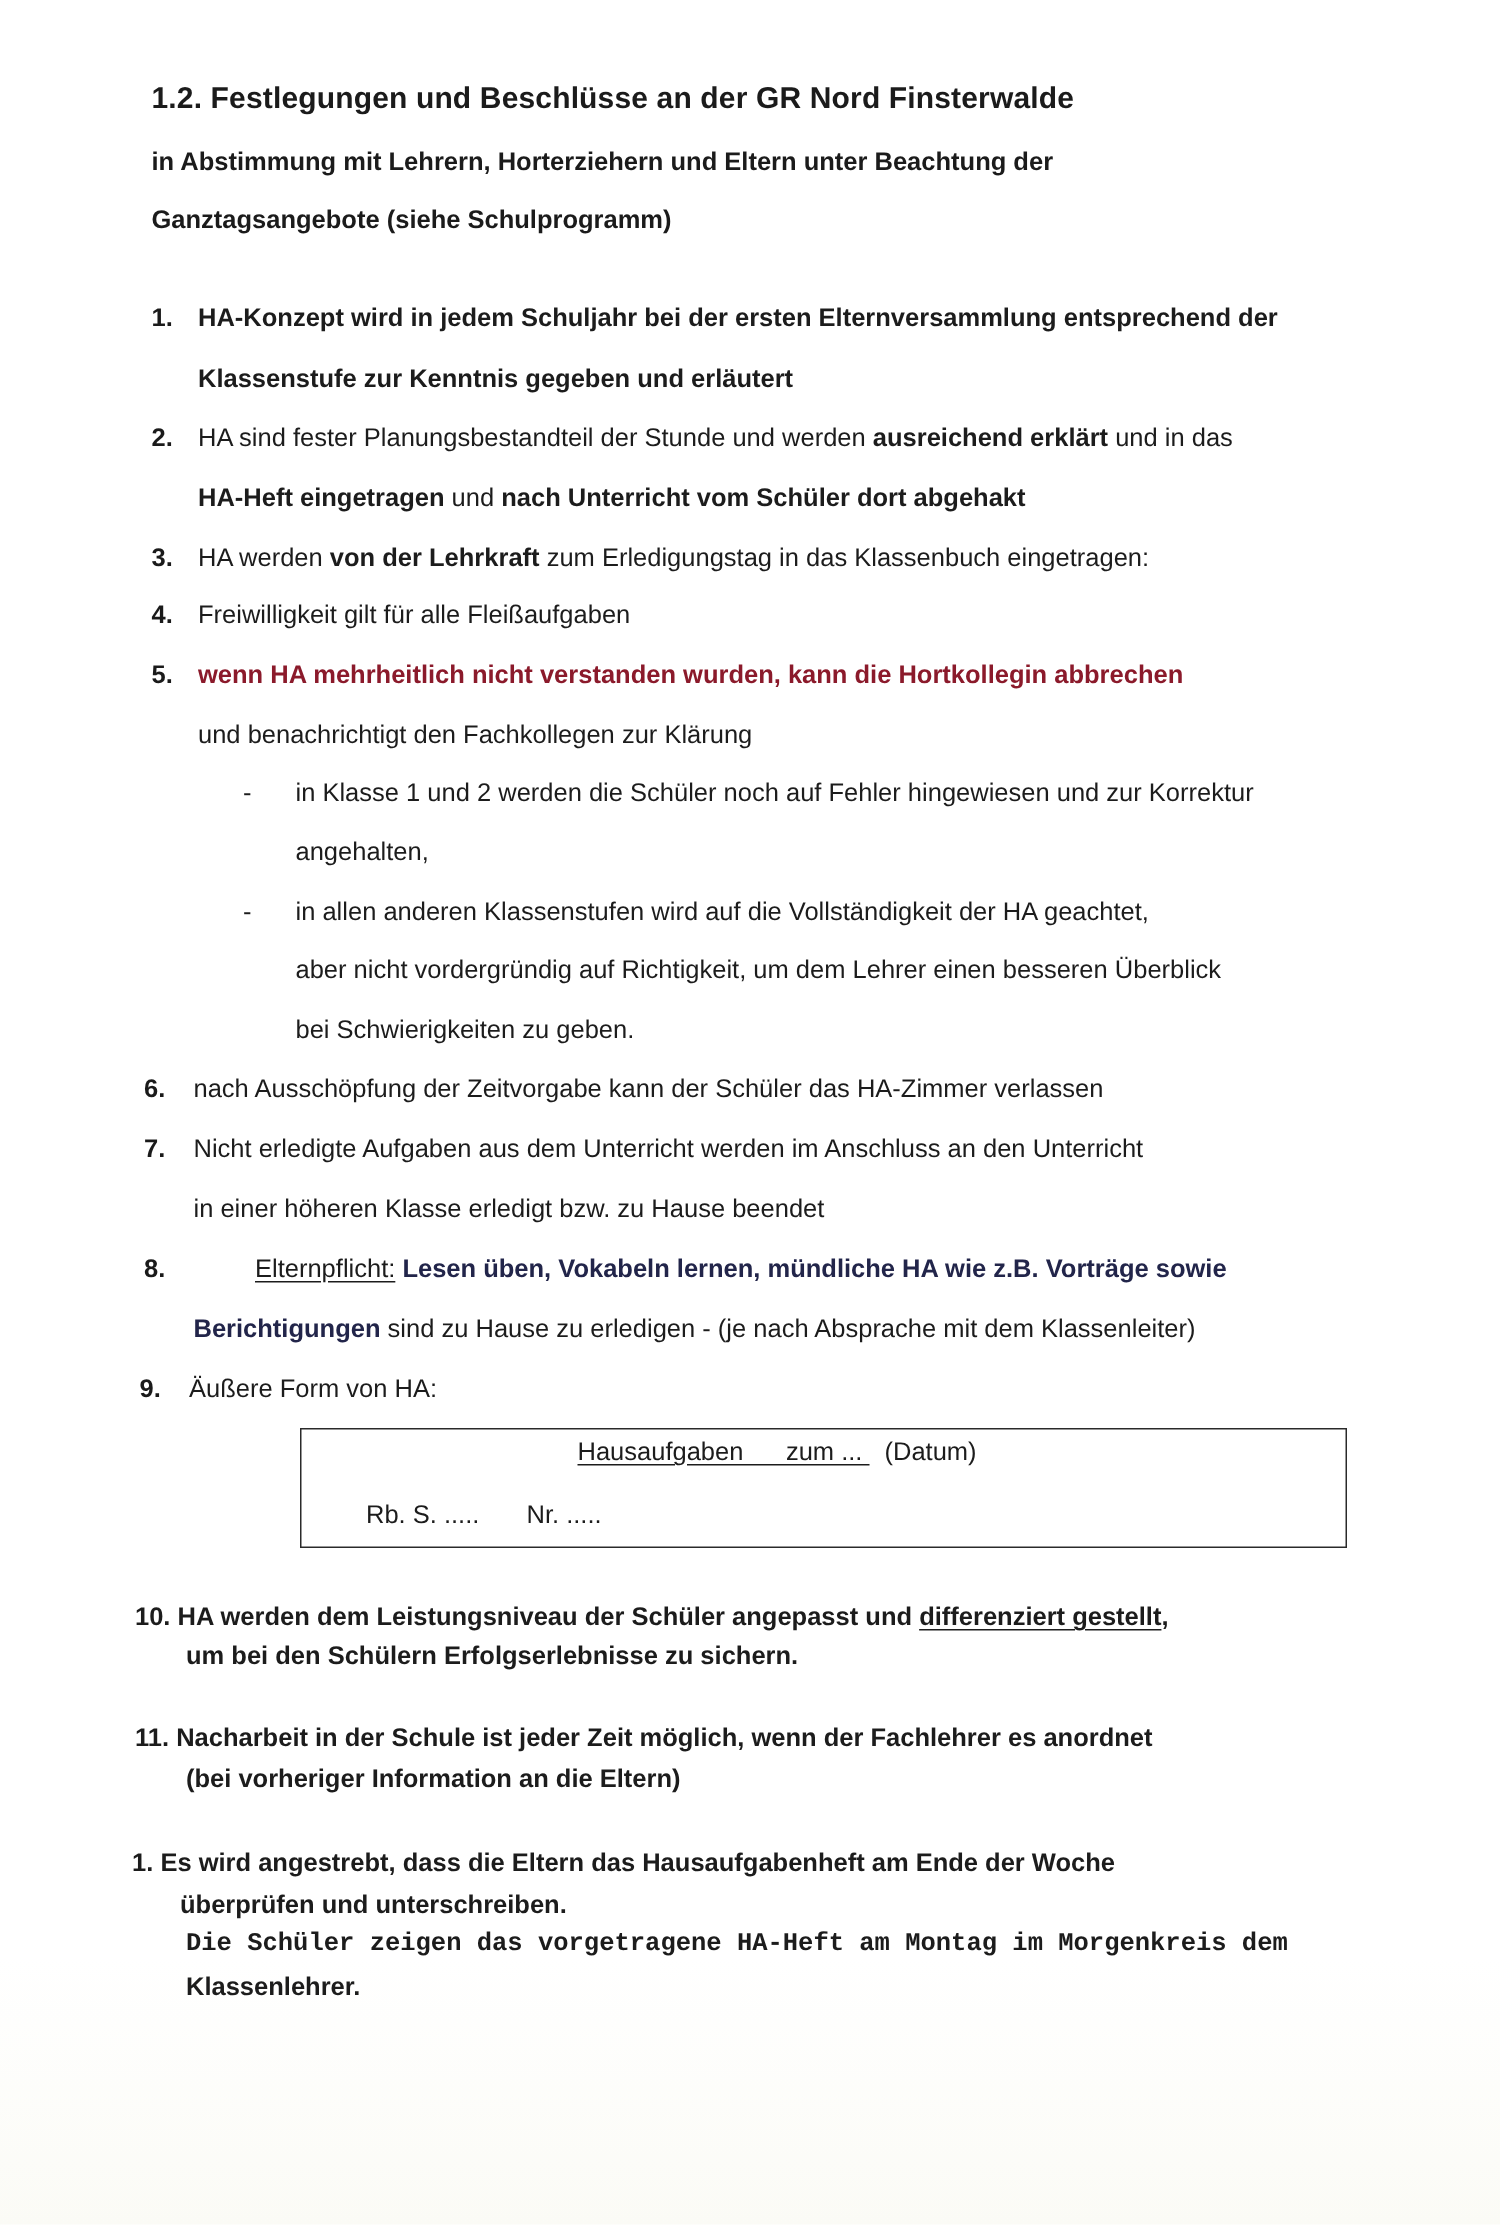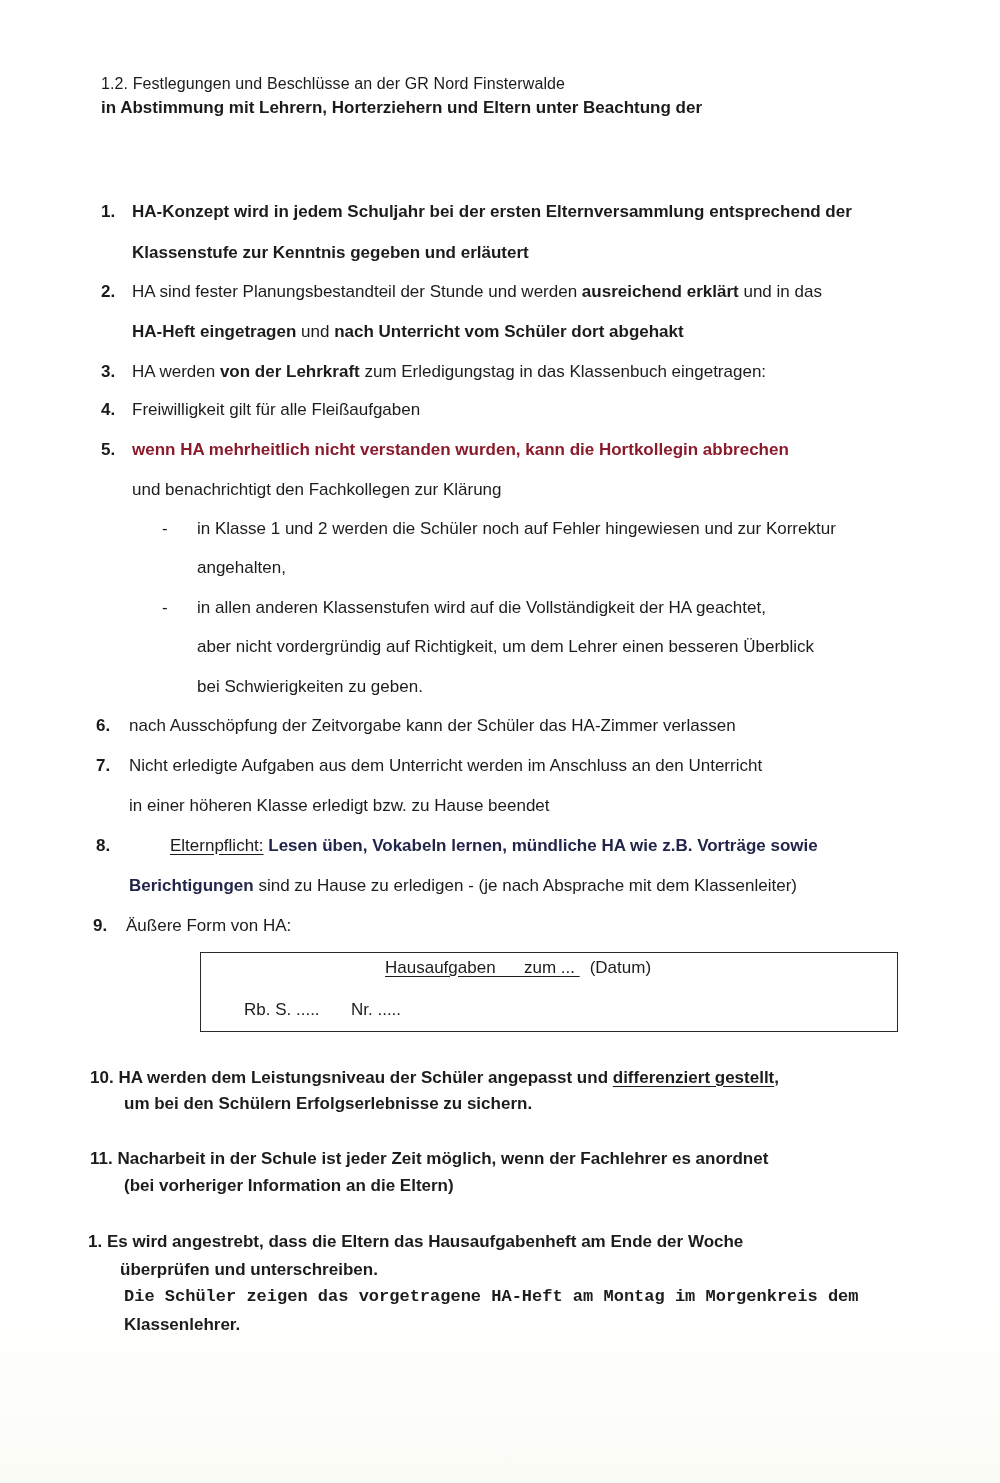--- a/index.html
+++ b/index.html
@@ -4,38 +4,39 @@
 <style>
   html, body { margin: 0; padding: 0; }
   body {
     width: 1000px; height: 1483px; background: #ffffff;
     font-family: "Liberation Sans", sans-serif; color: #1a1a1a;
     position: relative; overflow: hidden;
   }
   .page { position: absolute; left: 0; top: 0; width: 1000px; height: 1483px;
     background: linear-gradient(180deg, #ffffff 0%, #ffffff 88%, #fbfbf6 100%); }
   .abs { position: absolute; white-space: nowrap; }
-  .h1 { font-size: 16px; font-weight: normal; color: #1b1b1b; letter-spacing: 0.1px; margin-top: 20px; }
+  .h1 { font-size: 20px; font-weight: bold; color: #1b1b1b; letter-spacing: 0.1px; }
   .sub { font-size: 17px; font-weight: bold; color: #1b1b1b; text-align: right; }
   .t { font-size: 17px; color: #1c1c1c; }
   .b { font-weight: bold; }
   .num { position: absolute; font-weight: bold; font-size: 17px; }
   .red { color: #8b1a2b; font-weight: bold; }
   .navy { color: #22254a; font-weight: bold; }
   .u { text-decoration: underline; text-underline-offset: 3px; }
   .box { position: absolute; left: 200px; top: 952px; width: 698px; height: 80px;
     border: 1.5px solid #2a2a2a; box-sizing: border-box; }
 </style>
 </head>
 <body>
 
 <div class="page">
 
   <div class="abs h1" style="left:101px; top:55px;">1.2. Festlegungen und Beschlüsse an der GR Nord Finsterwalde</div>
   <div class="abs sub" style="left:101px; top:98px;">in Abstimmung mit Lehrern, Horterziehern und Eltern unter Beachtung der</div>
+  <div class="abs sub" style="left:101px; top:137px;">Ganztagsangebote (siehe Schulprogramm)</div>
 
   <div>
     <span class="num" style="left:101px; top:202px;">1.</span>
     <div class="abs t b" style="left:132px; top:202px;">HA-Konzept wird in jedem Schuljahr bei der ersten Elternversammlung entsprechend der</div>
     <div class="abs t b" style="left:132px; top:243px;">Klassenstufe zur Kenntnis gegeben und erläutert</div>
   </div>
 
   <div>
     <span class="num" style="left:101px; top:282px;">2.</span>
     <div class="abs t" style="left:132px; top:282px;"><span>HA sind fester Planungsbestandteil der Stunde und werden </span><span class="b">ausreichend erklärt</span><span> und in das</span></div>

